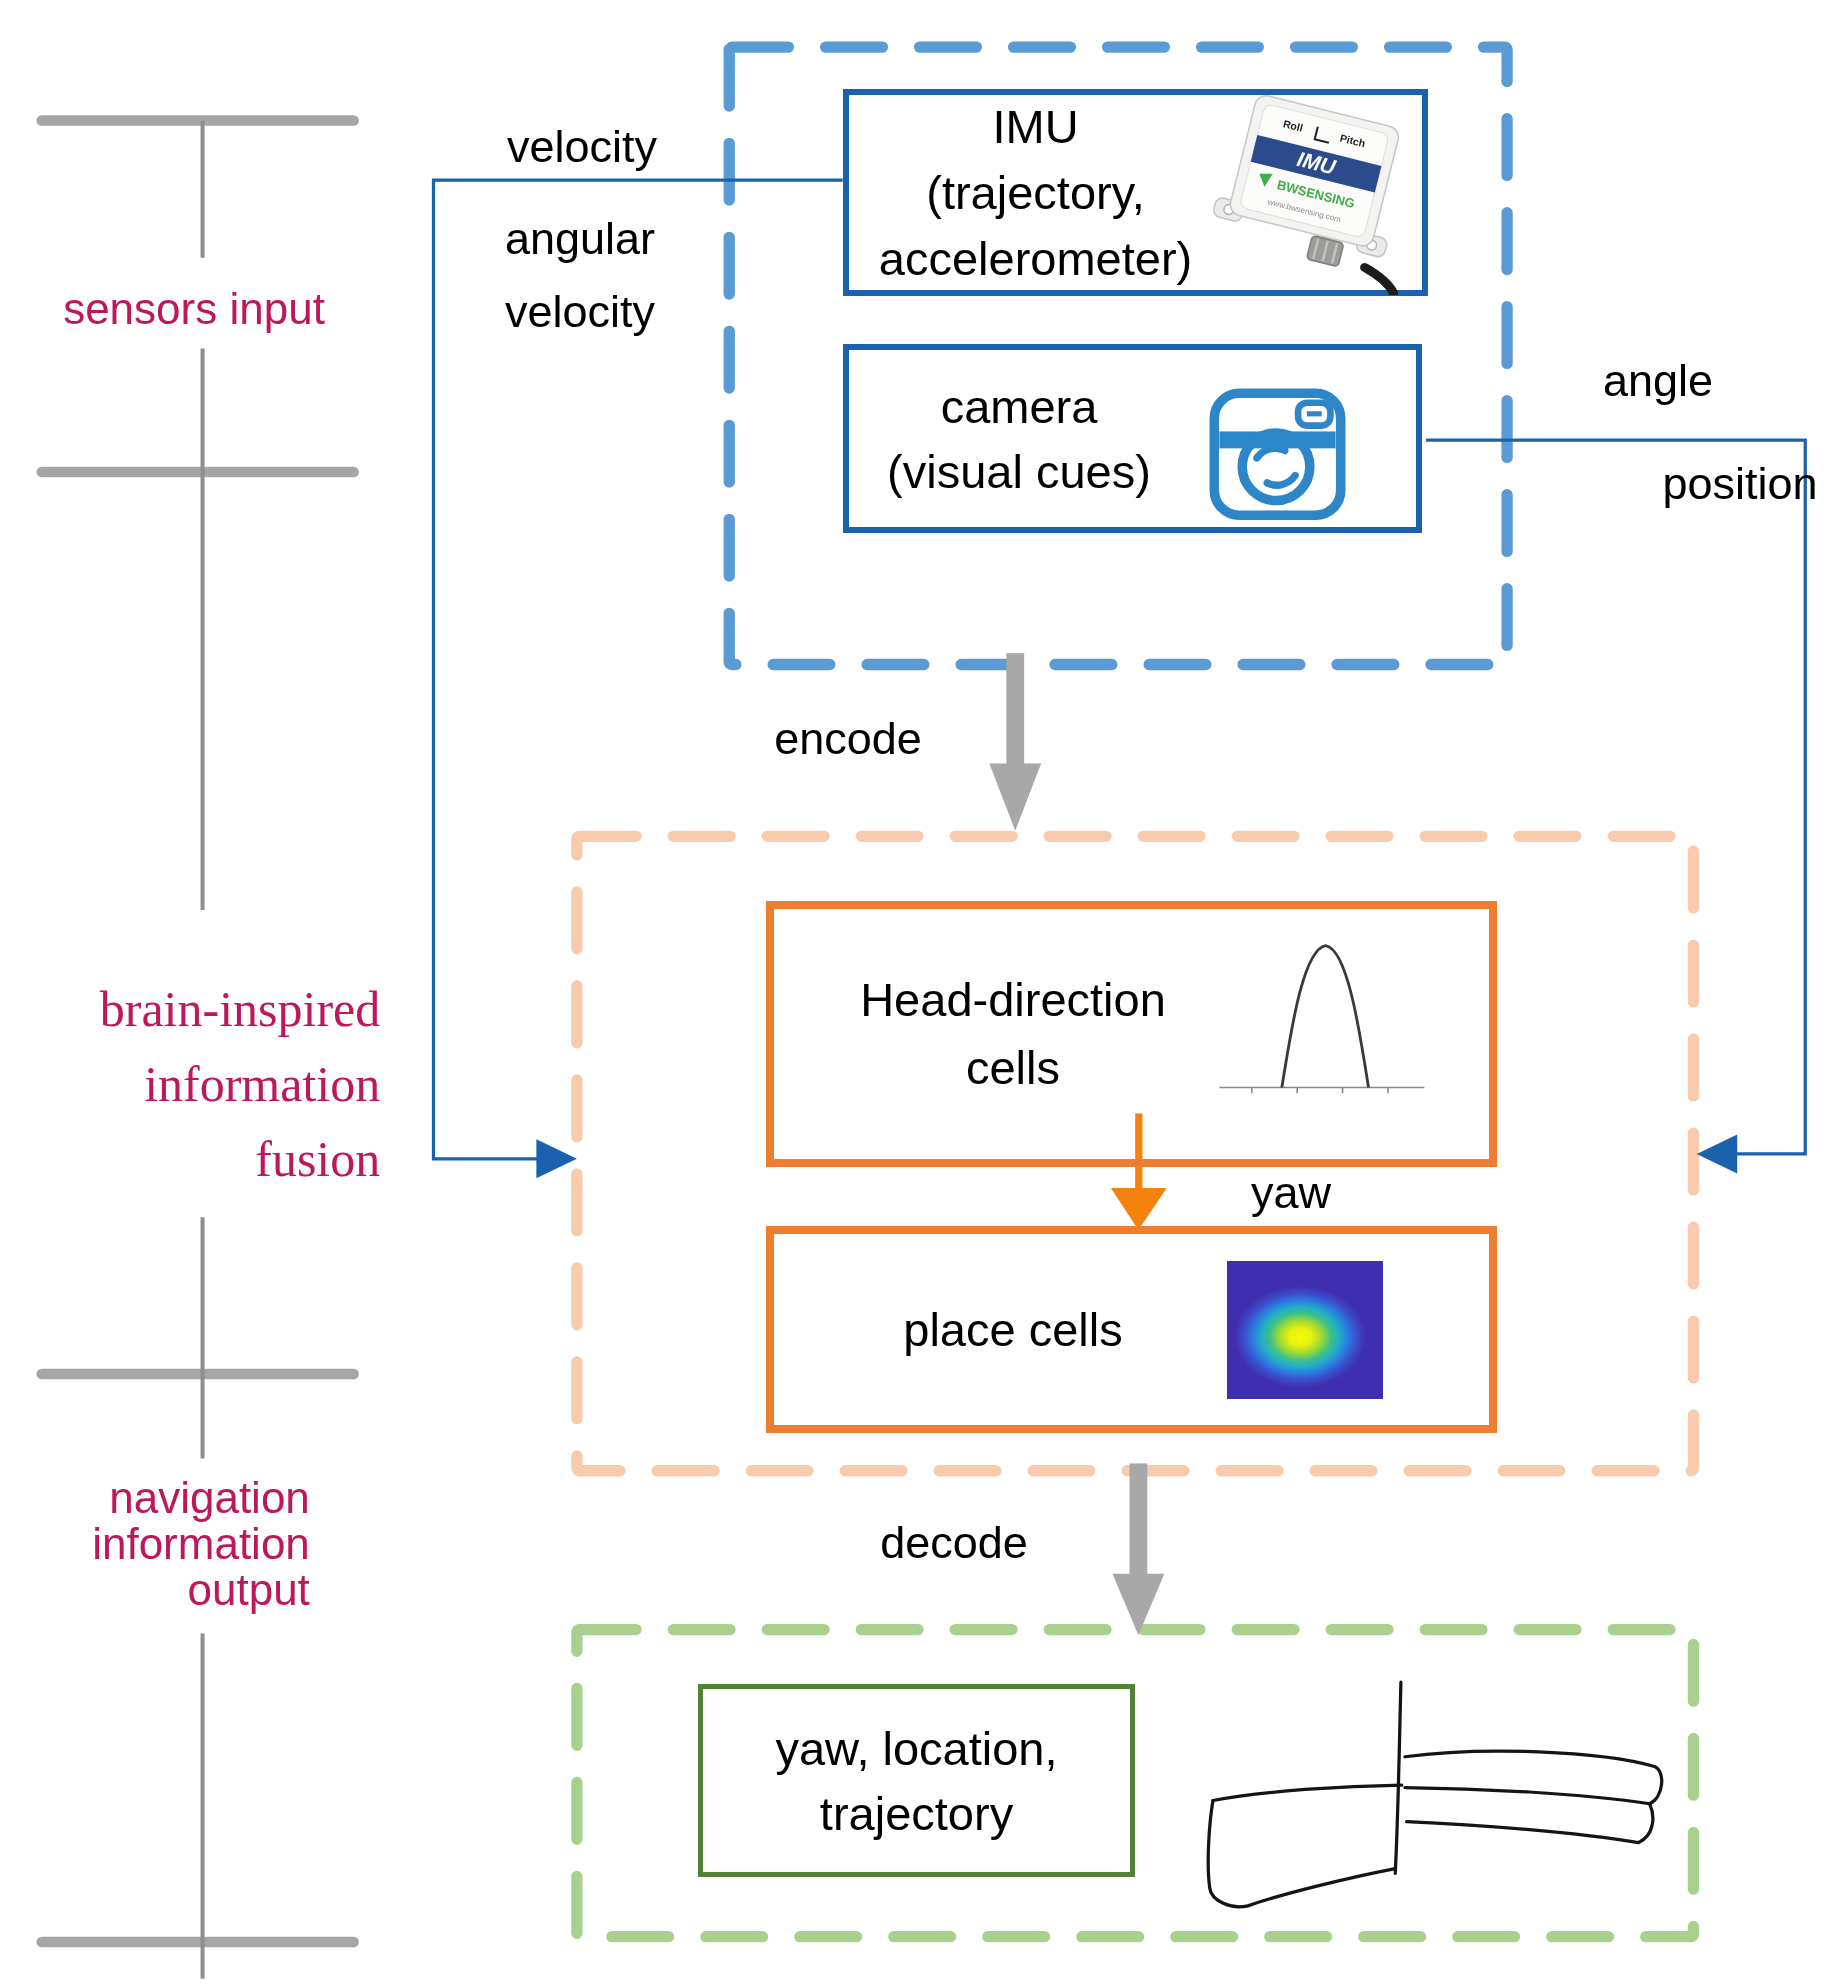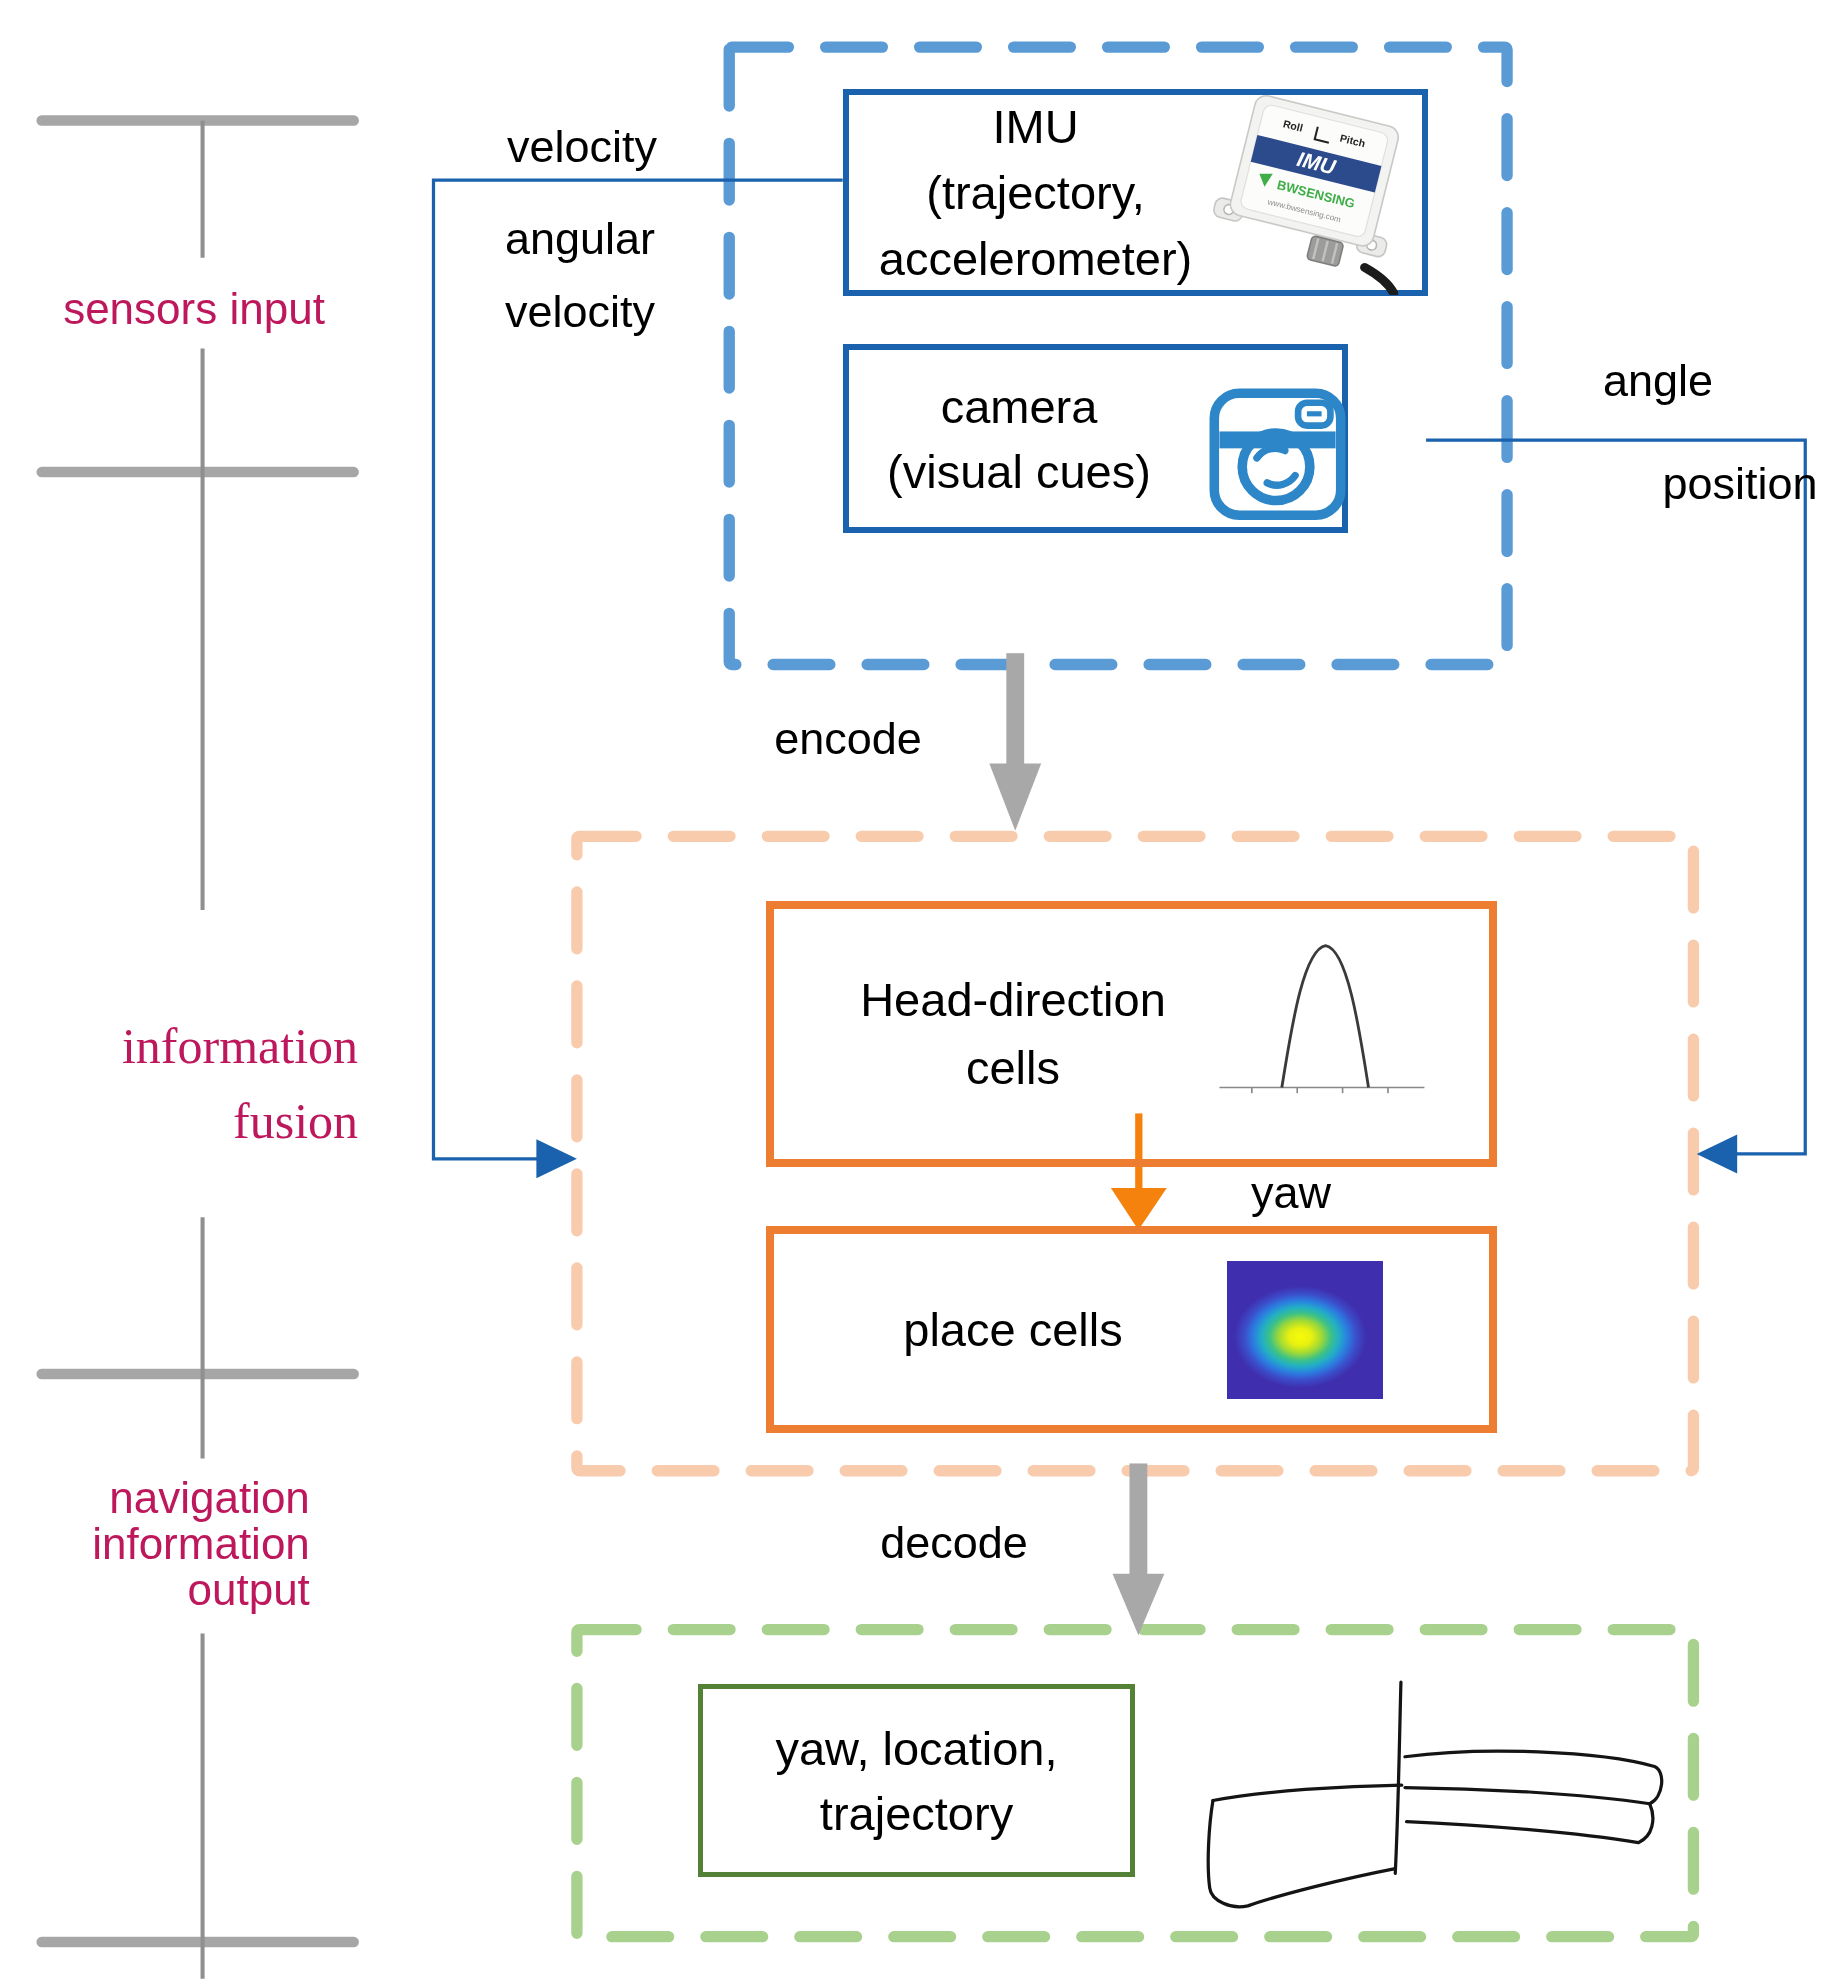--- a/index.html
+++ b/index.html
@@ -110,20 +110,21 @@
       <path d="M1734,2168 C1830,2155 1975,2161 2042,2180 C2056,2186 2053,2218 2036,2226 C1952,2213 1824,2207 1734,2206"></path>
       <path d="M1736,2248 C1830,2252 1950,2262 2022,2274 C2040,2266 2044,2244 2036,2226"></path>
       <path d="M1497,2222 C1560,2210 1660,2204 1730,2203"></path>
       <path d="M1722,2306 C1660,2318 1580,2338 1540,2352 C1520,2357 1495,2346 1493,2330 C1489,2300 1492,2252 1497,2222"></path>
     </g>
   </svg>
 
   <div class="rail-lbl sans" style="left:194px;top:309px;">sensors input</div>
 
   <div class="rail-lbl serif" style="left:240px;top:1084px;">
+    <div>brain-inspired</div>
     <div>information</div>
     <div>fusion</div>
   </div>
 
   <div class="rail-lbl sans" style="left:201px;top:1544px;">
     <div>navigation</div>
     <div>information</div>
     <div>output</div>
   </div>
 
@@ -159,21 +160,21 @@
     <path d="M196,218 C214,228 226,238 232,250" fill="none" stroke="#1c1c1c" stroke-width="11" stroke-linecap="round"></path>
   </svg>
 
   <div class="lbl" style="left:582px;top:147px;">velocity</div>
 
   <div class="lbl small-lh" style="left:580px;top:275px;">
     <div>angular</div>
     <div>velocity</div>
   </div>
 
-  <div class="node blue-box" style="left:843px;top:344px;width:505px;height:189px;">
+  <div class="node blue-box" style="left:843px;top:344px;width:579px;height:189px;">
     <div class="txt" style="width:340px;line-height:65px;">
       <div>camera</div>
       <div>(visual cues)</div>
     </div>
   </div>
 
   <svg class="abs" style="left:1204px;top:378px;" width="147" height="151" viewBox="0 0 100 100">
     <rect x="7" y="9" width="86" height="83" rx="17" fill="none" stroke="#2D86C8" stroke-width="6.5"></rect>
     <rect x="10.5" y="35" width="79" height="11.5" fill="#2D86C8"></rect>
     <rect x="64" y="15.5" width="22" height="15.5" rx="6" fill="none" stroke="#2D86C8" stroke-width="4.5"></rect>

